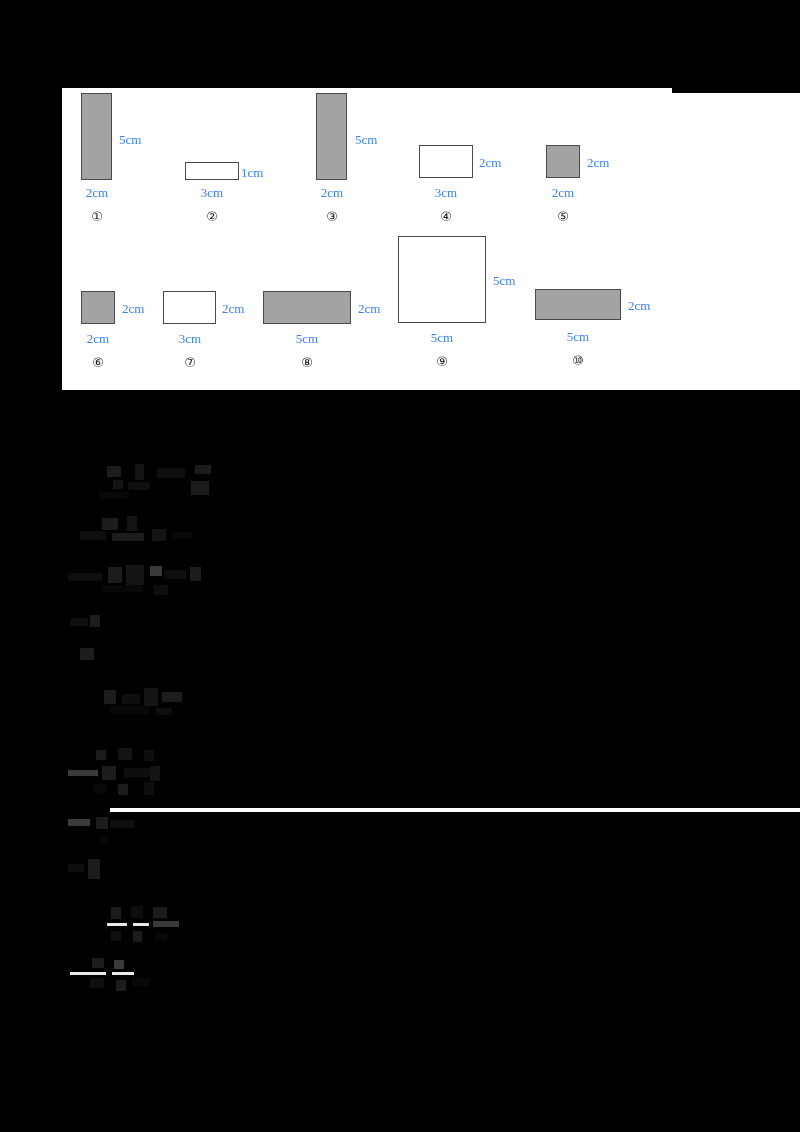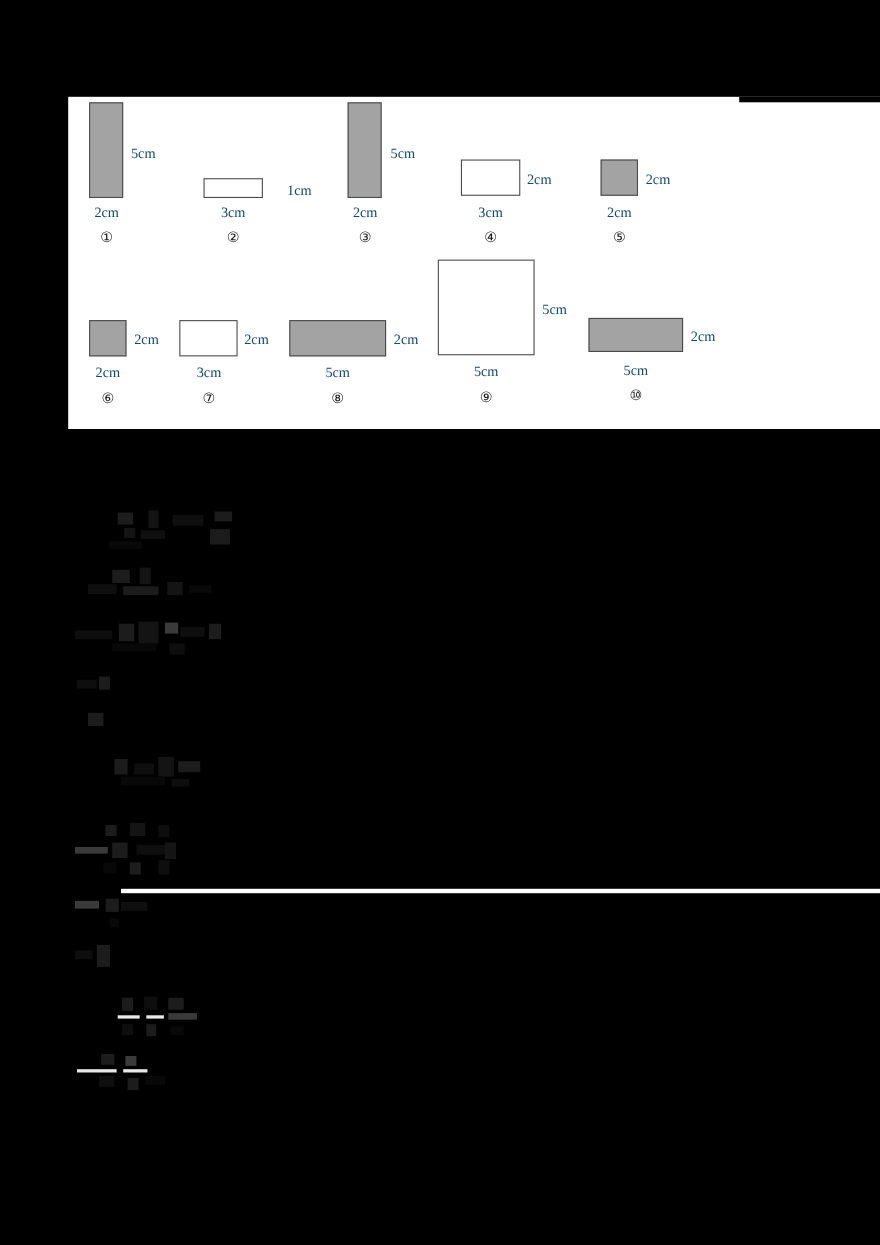--- a/index.html
+++ b/index.html
@@ -59,21 +59,21 @@
     position: absolute;
     border: 1px solid #4a4a4a;
     box-sizing: border-box;
   }
   .shape-box.filled { background: #a3a3a3; }
   .shape-box.hollow { background: #ffffff; }
 
   .dim {
     position: absolute;
     font-size: 13px;
-    color: #0c4a6e;
+    color: #3b82f6;
     white-space: nowrap;
     line-height: 1;
     font-family: "Liberation Serif", "DejaVu Serif", serif;
   }
   .dim-right { }
   .dim-bottom { text-align: center; }
 
   .label-circled {
     position: absolute;
     font-size: 13px;
@@ -109,21 +109,21 @@
 
     <div class="shape-group" style="left:19px; top:5px; width:120px; height:125px;">
       <div class="shape-box filled" style="left:0px; top:0px; width:31px; height:87px;"></div>
       <div class="dim dim-right" style="left:38px; top:40px;">5cm</div>
       <div class="dim dim-bottom" style="left:-5px; top:93px; width:42px;">2cm</div>
       <div class="label-circled" style="left:-5px; top:117px; width:42px;">①</div>
     </div>
 
     <div class="shape-group" style="left:123px; top:74px; width:130px; height:56px;">
       <div class="shape-box hollow" style="left:0px; top:0px; width:54px; height:18px;"></div>
-      <div class="dim dim-right" style="left:76px; top:4px;">1cm</div>
+      <div class="dim dim-right" style="left:56px; top:4px;">1cm</div>
       <div class="dim dim-bottom" style="left:6px; top:24px; width:42px;">3cm</div>
       <div class="label-circled" style="left:6px; top:48px; width:42px;">②</div>
     </div>
 
     <div class="shape-group" style="left:254px; top:5px; width:120px; height:125px;">
       <div class="shape-box filled" style="left:0px; top:0px; width:31px; height:87px;"></div>
       <div class="dim dim-right" style="left:39px; top:40px;">5cm</div>
       <div class="dim dim-bottom" style="left:-5px; top:93px; width:42px;">2cm</div>
       <div class="label-circled" style="left:-5px; top:117px; width:42px;">③</div>
     </div>

